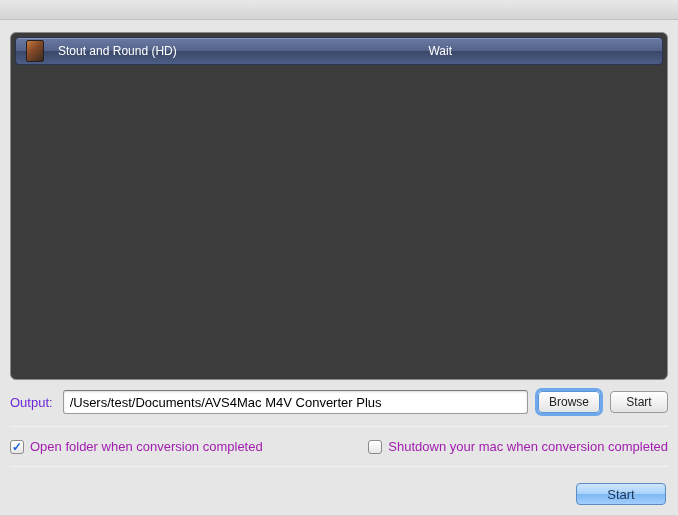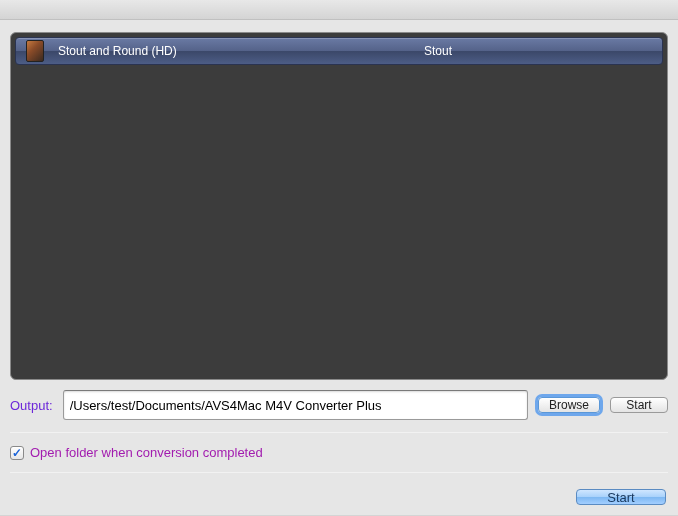--- a/index.html
+++ b/index.html
@@ -51,31 +51,31 @@
 .row-status { margin-left: auto; padding-right: 210px; }
 .output-row {
   display: flex;
   align-items: center;
   gap: 10px;
   margin-top: 10px;
 }
 .output-label { color: #6d28d9; font-size: 13px; }
 .output-input {
   flex: 1;
-  height: 30px;
+  height: 24px;
   border: 1px solid #9a9a9a;
   border-top-color: #7a7a7a;
   border-radius: 3px;
   padding: 0 6px;
   font-size: 13px;
   background: #ffffff;
   box-shadow: inset 0 1px 2px rgba(0,0,0,0.15);
 }
 .mac-btn {
-  height: 16px;
+  height: 22px;
   min-width: 58px;
   padding: 0 10px;
   border: 1px solid #9a9a9a;
   border-radius: 4px;
   background: linear-gradient(to bottom, #ffffff, #e4e4e4);
   font-size: 12px;
   color: #222;
   cursor: pointer;
 }
 .mac-btn.focus {
@@ -134,39 +134,43 @@
 <body>
 
 <div class="topbar"></div>
 
 <div class="panel">
 
   <div class="list-area">
     <div class="list-row">
       <div class="thumb"></div>
       <span class="row-title">Stout and Round (HD)</span>
-      <span class="row-status">Stout</span>
+      <span class="row-status">Wait</span>
     </div>
   </div>
 
   <div class="output-row">
     <span class="output-label">Output:</span>
     <input class="output-input" type="text" value="/Users/test/Documents/AVS4Mac M4V Converter Plus" style="">
     <button class="mac-btn focus">Browse</button>
     <button class="mac-btn">Start</button>
   </div>
 
   <div class="hr"></div>
 
   <div class="options-row">
     <div class="opt">
       <span class="chk checked"></span>
       <span>Open folder when conversion completed</span>
     </div>
     <div class="spacer"></div>
+    <div class="opt">
+      <span class="chk"></span>
+      <span>Shutdown your mac when conversion completed</span>
+    </div>
   </div>
 
   <div class="hr"></div>
 
   <div class="footer-row">
     <button class="mac-btn primary">Start</button>
   </div>
 
 </div>
 

